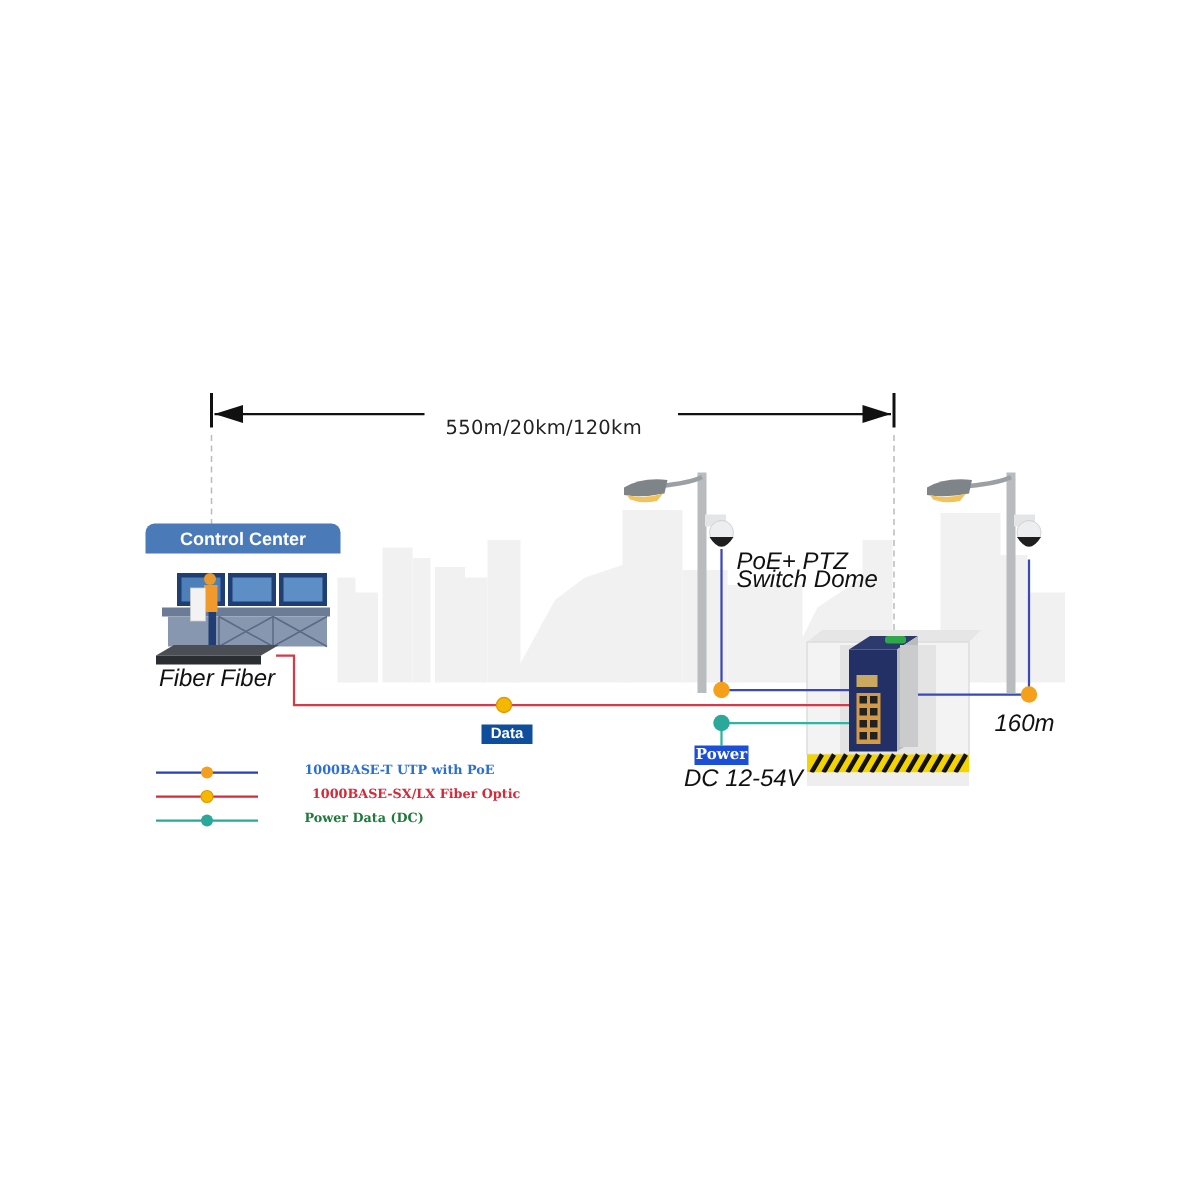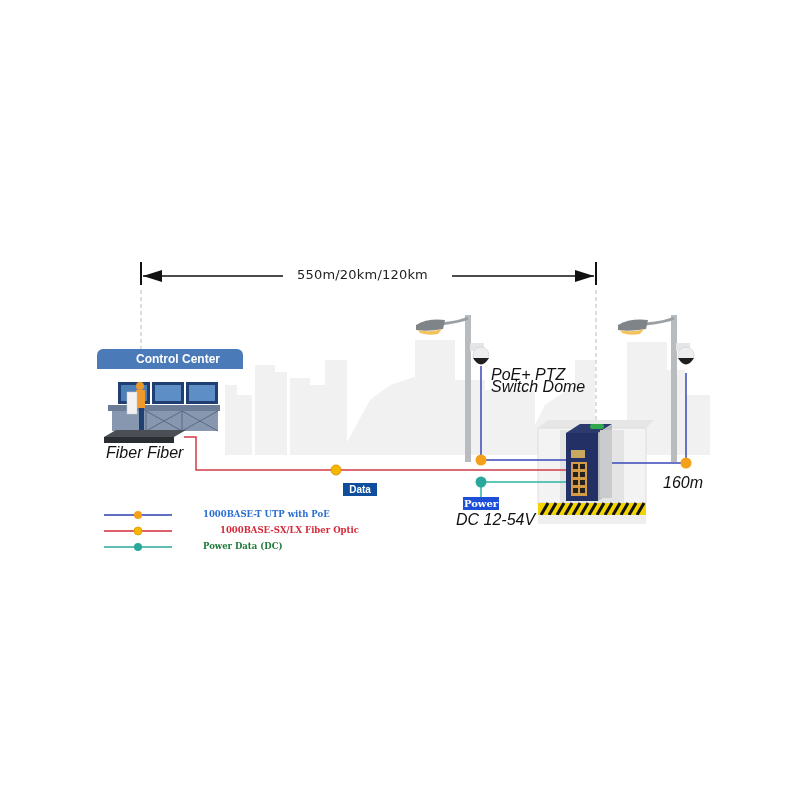--- a/index.html
+++ b/index.html
@@ -1,23 +1,23 @@
 <!DOCTYPE html>
 <html><head>
 <meta charset="utf-8">
 <style>
   html, body { margin:0; padding:0; background:#ffffff; }
   body { width:800px; height:800px; position:relative; overflow:hidden;
          font-family:"Liberation Sans", sans-serif; }
   .abs { position:absolute; }
   svg.diagram { position:absolute; left:0; top:0; }
   .txt { position:absolute; white-space:nowrap; color:#1a1a1a; }
-  .dist-label { font-family:"DejaVu Sans", sans-serif; font-size:13px; color:#222; left:297px; top:267px; letter-spacing:0.2px; }
+  .dist-label { font-family:"DejaVu Sans", sans-serif; font-size:13px; color:#222; left:297px; top:278px; letter-spacing:0.2px; }
   .cc-title { left:97px; top:349px; width:130px; height:20px; background:#4a7ab8; color:#fff; font-weight:bold;
-              font-size:12px; text-align:center; line-height:20px; border-radius:6px 6px 0 0;padding-left:16px; }
+              font-size:12px; text-align:center; line-height:20px; border-radius:6px 6px 0 0; }
   .cc-box { left:97px; top:369px; width:130px; height:92px; background:#e3f1fb; }
   .lbl-small { font-size:16px; color:#111;font-style:italic; }
   .badge { position:absolute; font-weight:bold; font-size:10px; color:#fff; text-align:center; }
   .legend-text { position:absolute; font-family:"DejaVu Serif", serif; font-size:8.5px; font-weight:bold;margin-left:20px; }
 </style>
 </head>
 <body>
 
 <svg class="diagram" width="800" height="800" viewBox="0 0 800 800">
 
@@ -175,22 +175,22 @@
 
 <div class="txt dist-label">550m/20km/120km</div>
 
 <div class="abs cc-box" style="z-index:-1;"></div>
 <div class="abs cc-title">Control Center</div>
 <div class="txt lbl-small" style="left:106px;top:444px;">Fiber Fiber</div>
 
 <div class="txt lbl-small" style="left:491px;top:366px;">PoE+ PTZ</div>
 <div class="txt lbl-small" style="left:491px;top:378px;">Switch Dome</div>
 
-<div class="badge" style="left:321px;top:483px;width:34px;height:13px;line-height:13px;background:#0f4e9c;margin-left:22px;">Data</div>
+<div class="badge" style="left:321px;top:483px;width:34px;height:13px;line-height:13px;background:#0f4e9c;">Data</div>
 
 <div class="badge" style="left:463px;top:497px;width:36px;height:13px;line-height:13px;background:#1d4ed8;font-family:'DejaVu Serif',serif;">Power</div>
 <div class="txt lbl-small" style="left:456px;top:511px;">DC 12-54V</div>
 
 <div class="txt lbl-small" style="left:663px;top:474px;">160m</div>
 
 <div class="legend-text" style="left:183px;top:509px;color:#2b6fd0;">1000BASE-T UTP with PoE</div>
-<div class="legend-text" style="left:200px;top:525px;color:#d42a3a;">1000BASE-SX/LX Fiber Optic</div>
+<div class="legend-text" style="left:188px;top:525px;color:#d42a3a;">1000BASE-SX/LX Fiber Optic</div>
 <div class="legend-text" style="left:183px;top:541px;color:#1f7a3a;">Power Data (DC)</div>
 
 </body></html>

